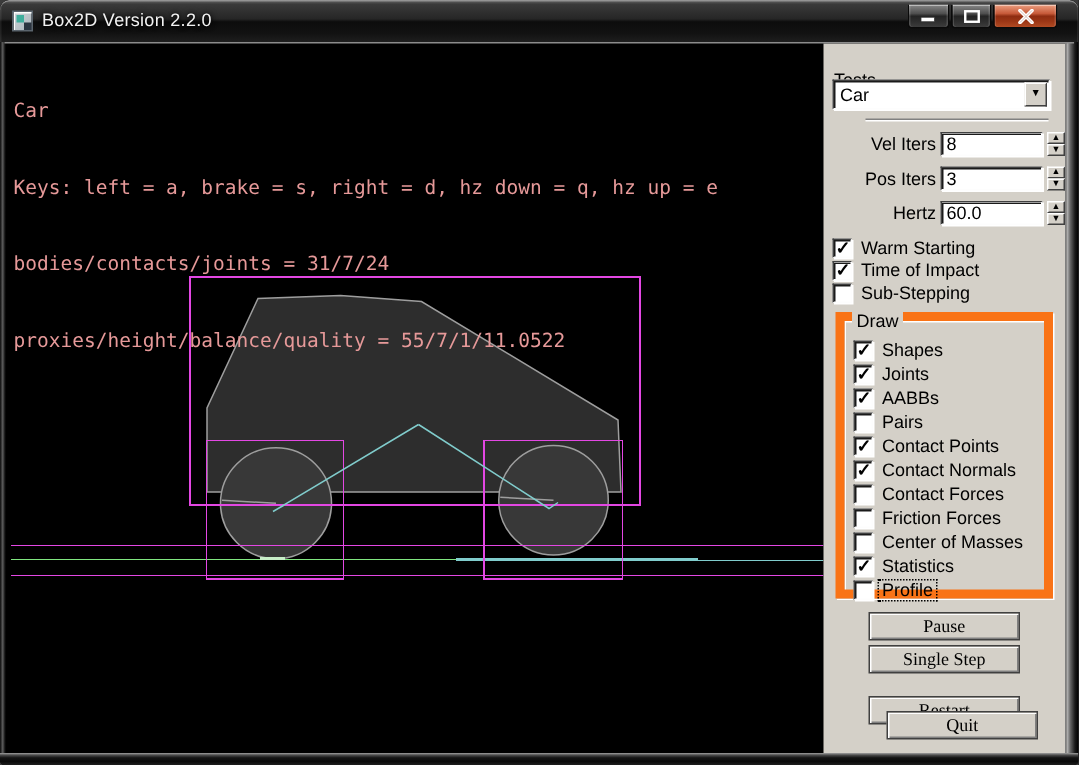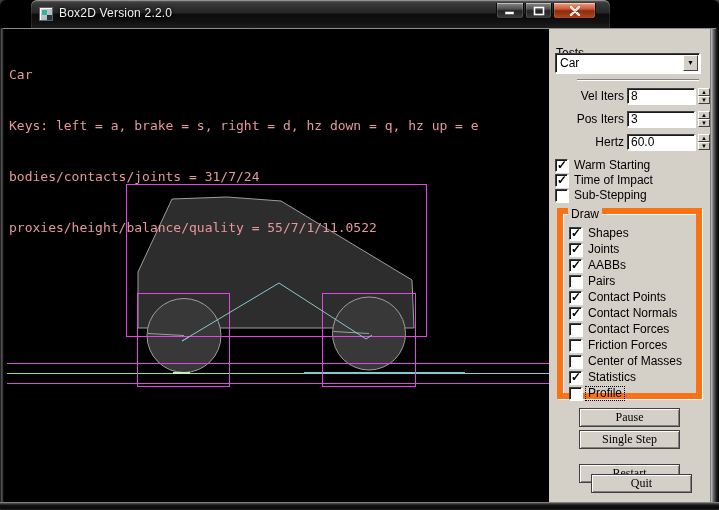--- a/index.html
+++ b/index.html
@@ -6,25 +6,24 @@
   html,body { background:#3b3b3b; }
   body { font-family:"Liberation Sans", sans-serif; }
 
   .window{
     position:relative; width:719px; height:510px;
     background:#000; border-radius:6px 6px 3px 3px; overflow:hidden;
   }
 
   
   .titlebar{
-    position:absolute; left:0; top:0; width:579px; height:28px;
+    position:absolute; left:0; top:0; width:719px; height:28px;
     background:linear-gradient(180deg,#6b6b6b 0,#3a3a3a 10%,#262626 45%,#0c0c0c 52%,#121212 80%,#1e1e1e 100%);
     box-shadow: inset 0 1px 0 rgba(255,255,255,.30), inset 1px 0 0 rgba(255,255,255,.08), inset -1px 0 0 rgba(255,255,255,.08);
     border-radius:6px 6px 0 0;
-    margin-left:31px;
   }
   .app-icon{
     position:absolute; left:8px; top:7px; width:14px; height:14px;
     background:linear-gradient(135deg,#cfd6da 0,#aab4bb 100%);
     border:1px solid #5a646d; box-shadow: inset 1px 1px 0 #ffffff;
   }
   .app-icon::after{
     content:""; position:absolute; left:2px; top:2px; width:5px; height:5px;
     background:#3fae9d; box-shadow:5px 5px 0 #2b3440;
   }

